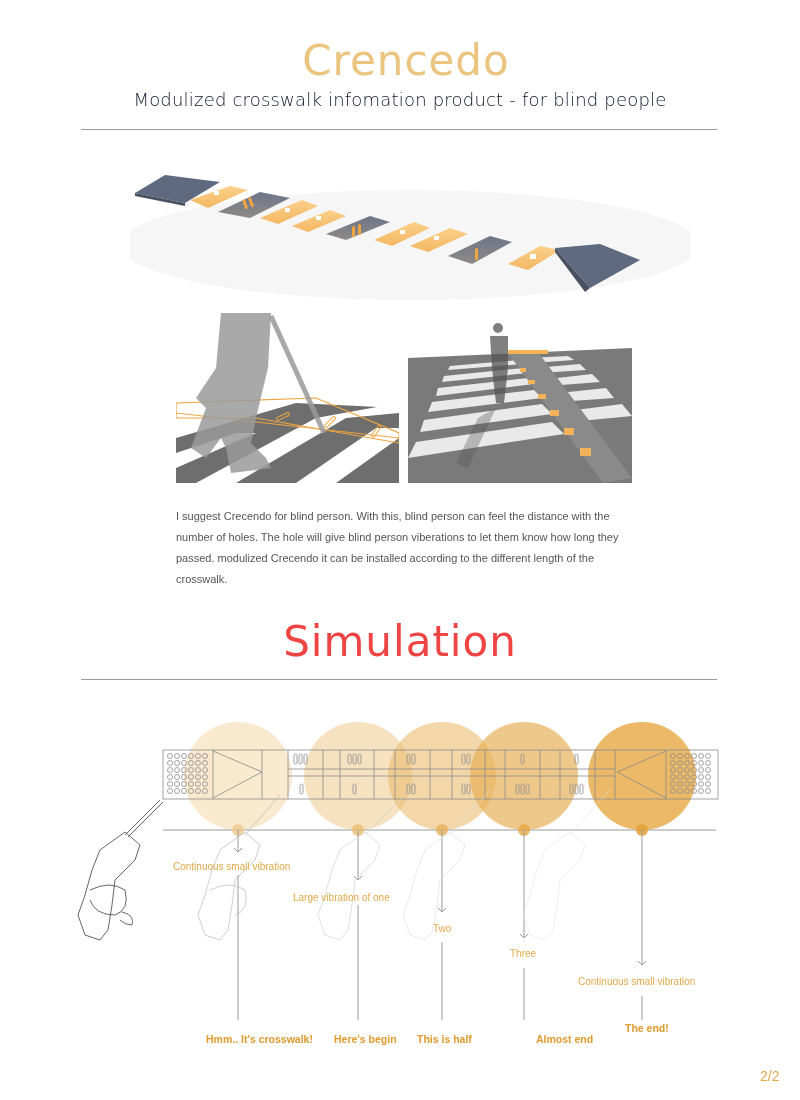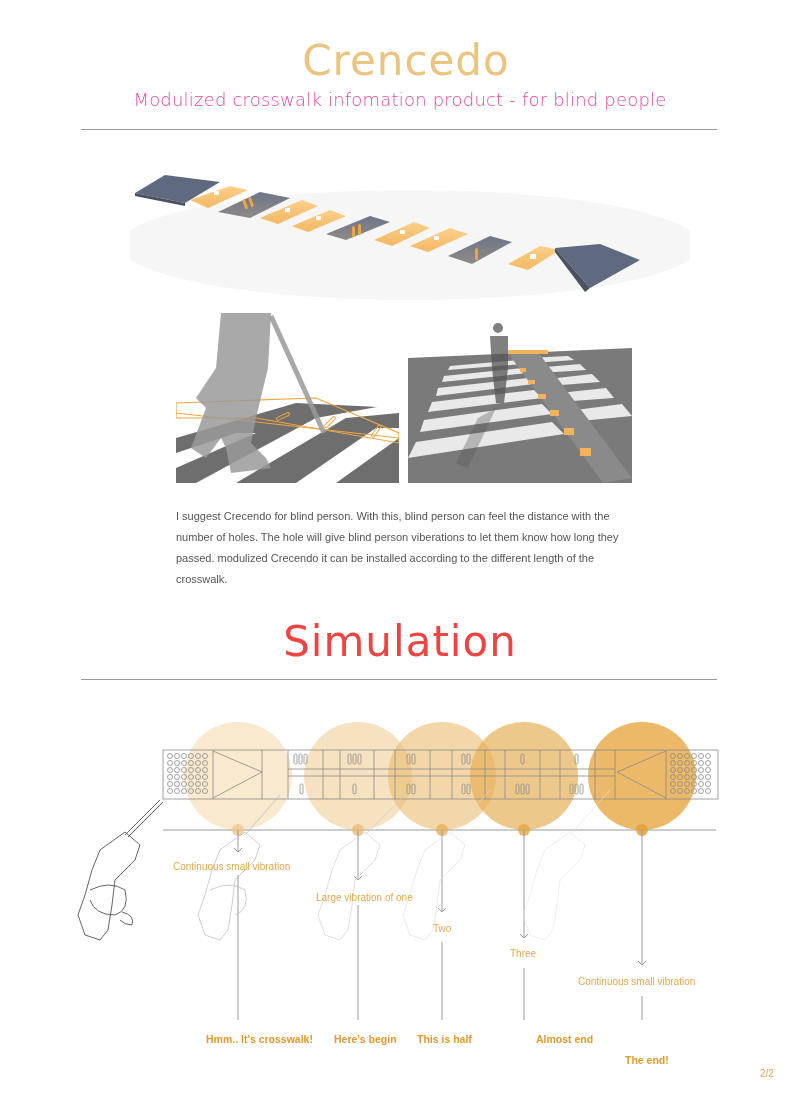--- a/index.html
+++ b/index.html
@@ -4,21 +4,21 @@
 <style>
   * { margin: 0; padding: 0; box-sizing: border-box; }
   html, body { width: 800px; height: 1100px; background: #ffffff; overflow: hidden; }
   body { position: relative; font-family: "DejaVu Sans", sans-serif; }
 
   .title {
     position: absolute; left: 0; width: 800px; text-align: center;
     color: #e9c27a; font-family: "DejaVu Sans", sans-serif; font-weight: 200;
   }
   #main-title { top: 36px; font-size: 42px; letter-spacing: 1px; font-weight: normal; color: #ebc57f; padding-left: 12px; }
-  #subtitle { top: 89px; font-size: 18px; color: #ec4899; letter-spacing: 0.2px; }
+  #subtitle { top: 89px; font-size: 18px; color: #0f172a; letter-spacing: 0.2px; }
   #sim-title { top: 617px; font-size: 42px; font-weight: normal; color: #ef4444; letter-spacing: 1px; }
 
   .rule { position: absolute; left: 81px; width: 636px; height: 1px; background: #9a9a9a; }
   #rule-1 { top: 129px; }
   #rule-2 { top: 679px; }
 
   .render { position: absolute; }
   #modules-render { left: 130px; top: 160px; width: 560px; height: 140px; }
   #closeup-render { left: 176px; top: 308px; width: 223px; height: 175px; }
   #street-render { left: 408px; top: 308px; width: 224px; height: 175px; }
@@ -31,21 +31,21 @@
 
   #sim-diagram { position: absolute; left: 0; top: 690px; width: 800px; height: 370px; }
 
   .label {
     position: absolute; font-family: "Liberation Sans", sans-serif; font-size: 10px;
     color: #e3a94a; white-space: nowrap; font-weight: normal;
   }
   .outcome { font-weight: bold; color: #e09a2e; font-size: 10.5px; }
 
   #page-number {
-    position: absolute; left: 760px; top: 1068px; font-size: 10px; color: #e3a94a;
+    position: absolute; left: 760px; top: 1068px; font-size: 14px; color: #e3a94a;
     font-family: "Liberation Sans", sans-serif;
   }
 </style>
 </head>
 <body>
 
 <div id="main-title" class="title">Crencedo</div>
 <div id="subtitle" class="title">Modulized crosswalk infomation product - for blind people</div>
 <div id="rule-1" class="rule"></div>
 
@@ -334,24 +334,24 @@
       <path d="M450,832 L465,845 L460,860 L440,880 L437,905 L433,930 L425,940 L410,935 L403,915 L410,895 L417,870 L425,850 Z"></path>
     </g>
     <g stroke="#e4e4e4" opacity="0.7">
       <line x1="570" y1="835" x2="610" y2="790"></line>
       <path d="M570,832 L585,845 L580,860 L560,880 L557,905 L553,930 L545,940 L530,935 L523,915 L530,895 L537,870 L545,850 Z"></path>
     </g>
   </g>
 </svg>
 
 <div class="label" style="left:173px; top:861px;">Continuous small vibration</div>
-<div class="label" style="left:316px; top:892px;">Large vibration of one</div>
+<div class="label" style="left:293px; top:892px;">Large vibration of one</div>
 <div class="label" style="left:433px; top:923px;">Two</div>
 <div class="label" style="left:510px; top:948px;">Three</div>
 <div class="label" style="left:578px; top:976px;">Continuous small vibration</div>
 
 <div class="label outcome" style="left:170px; top:1033px;padding-left:36px;">Hmm.. It's crosswalk!</div>
 <div class="label outcome" style="left:328px; top:1033px;margin-left:6px;">Here's begin</div>
 <div class="label outcome" style="left:417px; top:1033px;">This is half</div>
 <div class="label outcome" style="left:508px; top:1033px;margin-left:28px;">Almost end</div>
-<div class="label outcome" style="left:625px; top:1022px;margin-top:32px;">The end!</div>
+<div class="label outcome" style="left:625px; top:1022px;">The end!</div>
 
 <div id="page-number">2/2</div>
 
 </body></html>

